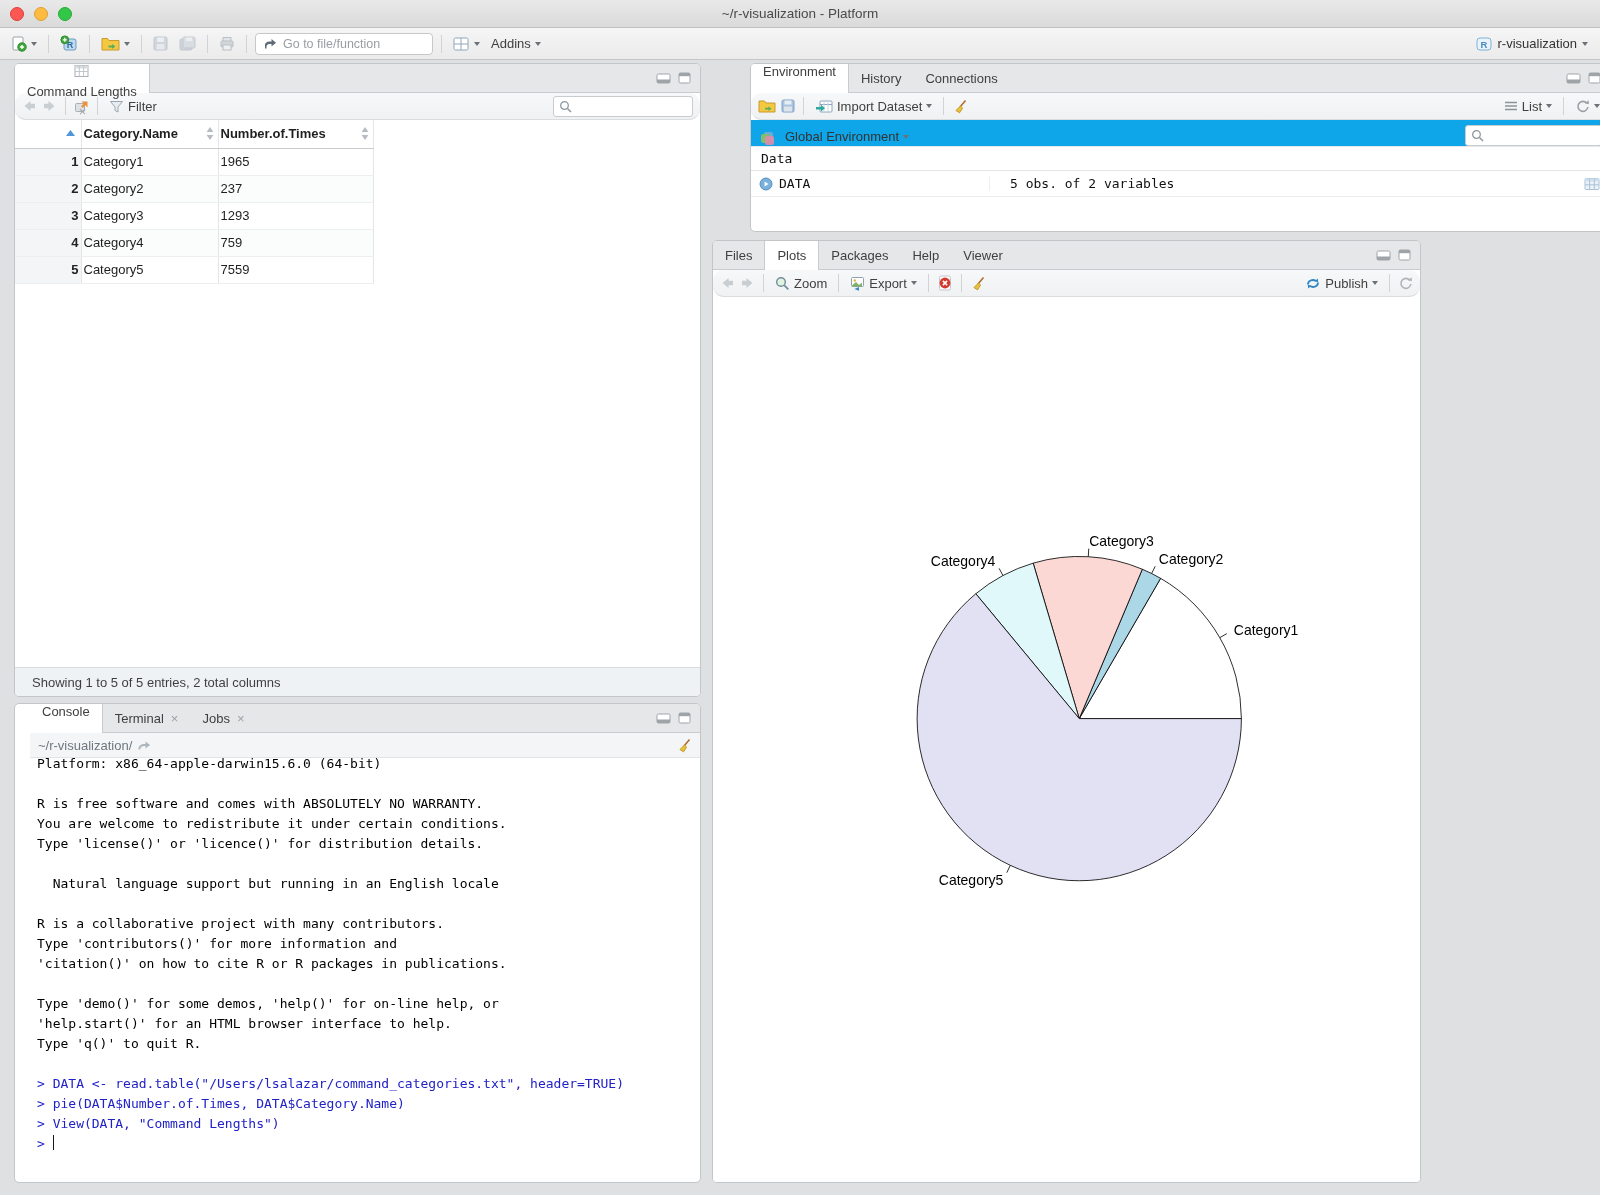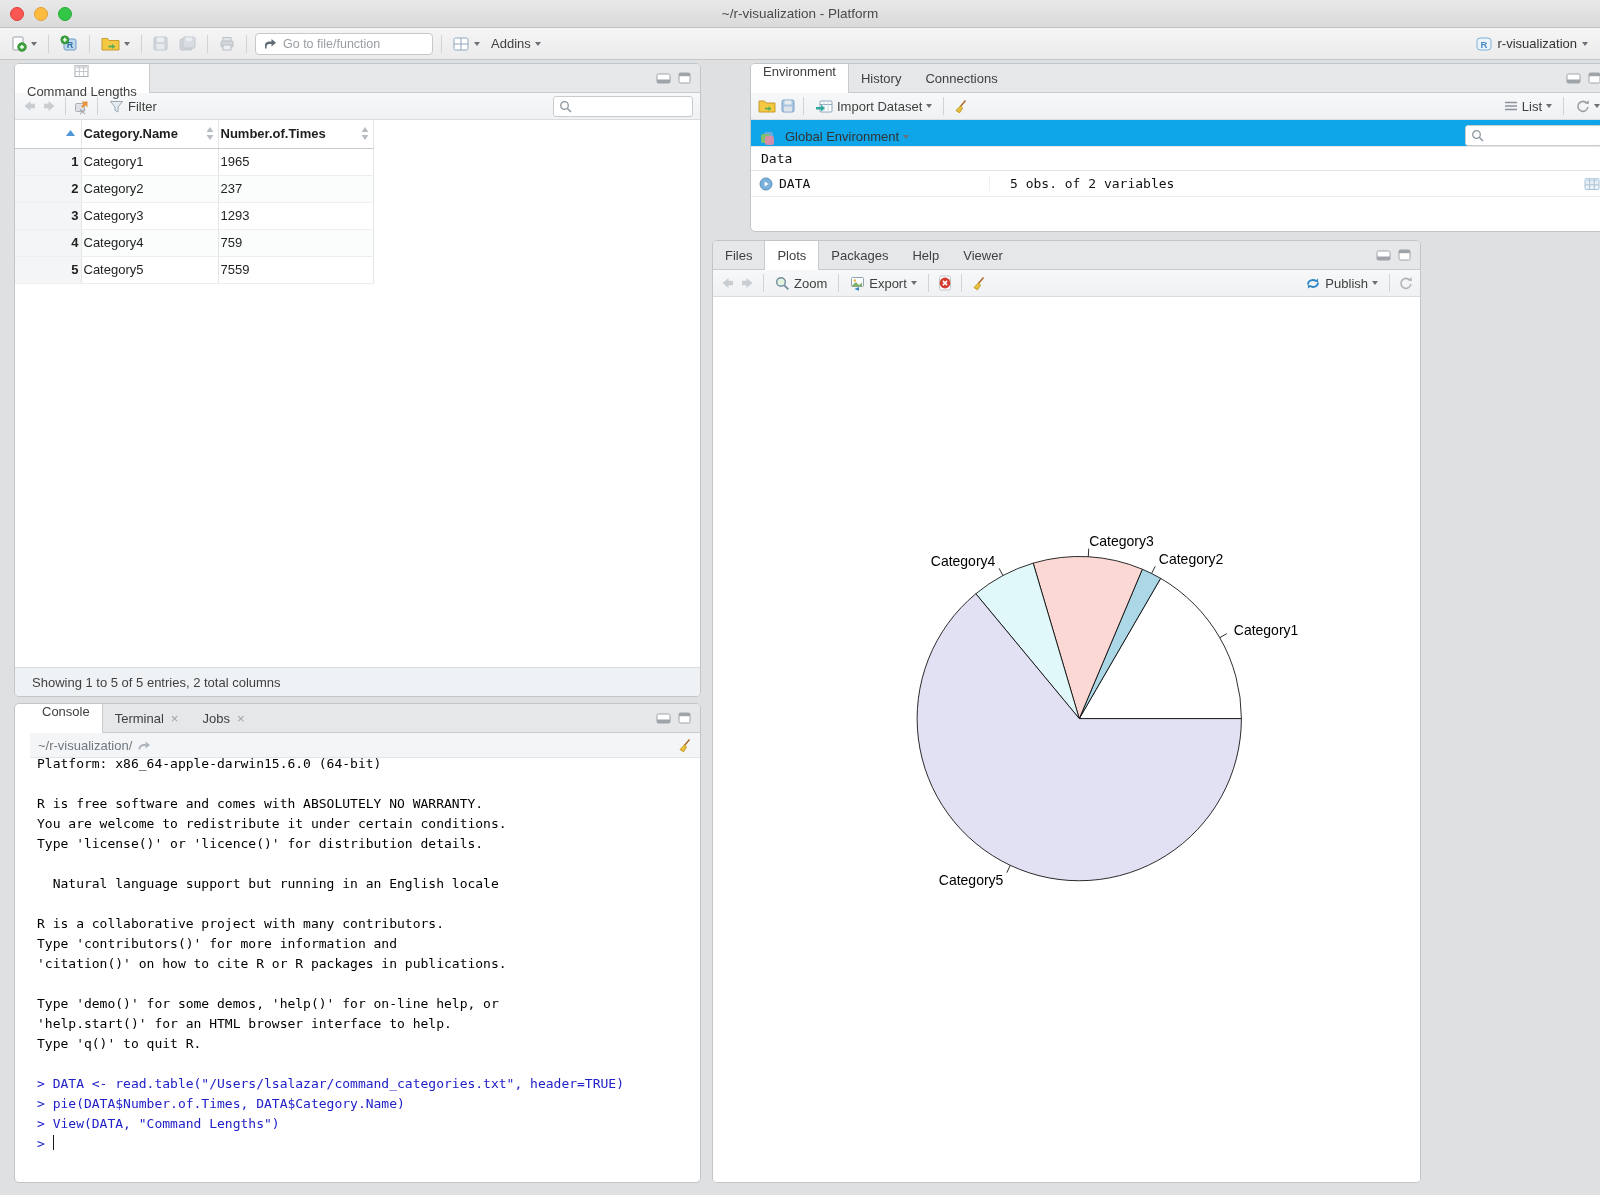--- a/index.html
+++ b/index.html
@@ -51,21 +51,21 @@
   .tabstrip { height:29px; background:#E5E7E9; border-bottom:1px solid #C9CCCE; display:flex; align-items:stretch; position:relative; }
   .tab { display:flex; align-items:center; gap:6px; padding:0 12px; font-size:13px; color:#404040; }
   .tab.active { background:#fff; border-left:1px solid #C9CCCE; border-right:1px solid #C9CCCE; margin-bottom:-1px; }
   .tab.active:first-child { border-left:none;flex-direction:column; }
   .tab .x { color:#9DA2A6; font-size:13px; margin-left:1px; line-height:1; }
   .winbtns { position:absolute; right:9px; top:8px; display:flex; gap:7px; }
 
   .ptoolbar {
     height:27px; background:linear-gradient(#F7F8F9,#EFF1F2);
     border-bottom:1px solid #DADCDE; display:flex; align-items:center;
-    padding:0 7px; gap:5px; font-size:13px; color:#404040;
+    padding:0 7px; gap:5px; font-size:13px; color:#404040;border-radius:11px;
   }
   .searchbox { display:flex; align-items:center; gap:4px; border:1px solid #C9CCCE; background:#fff; border-radius:3px; height:21px; padding:0 5px; }
   .searchbox input { border:none; outline:none; font-size:12px; width:108px; font-family:"Liberation Sans",sans-serif; background:transparent; }
 
   
   .dtable { border-collapse:collapse; font-size:13px; color:#1F1F1F; table-layout:fixed; }
   .dtable th, .dtable td { border-right:1px solid #E3E5E7; padding:0 2px; height:27px; }
   .dtable thead th { border-bottom:1px solid #C9CCCE; font-weight:bold; text-align:left; height:28px; background:#fff; position:relative; }
   .dtable td { border-bottom:1px solid #EDEEF0; }
   .col-idx { width:66px; } .col-a { width:137px; } .col-b { width:155px; }

